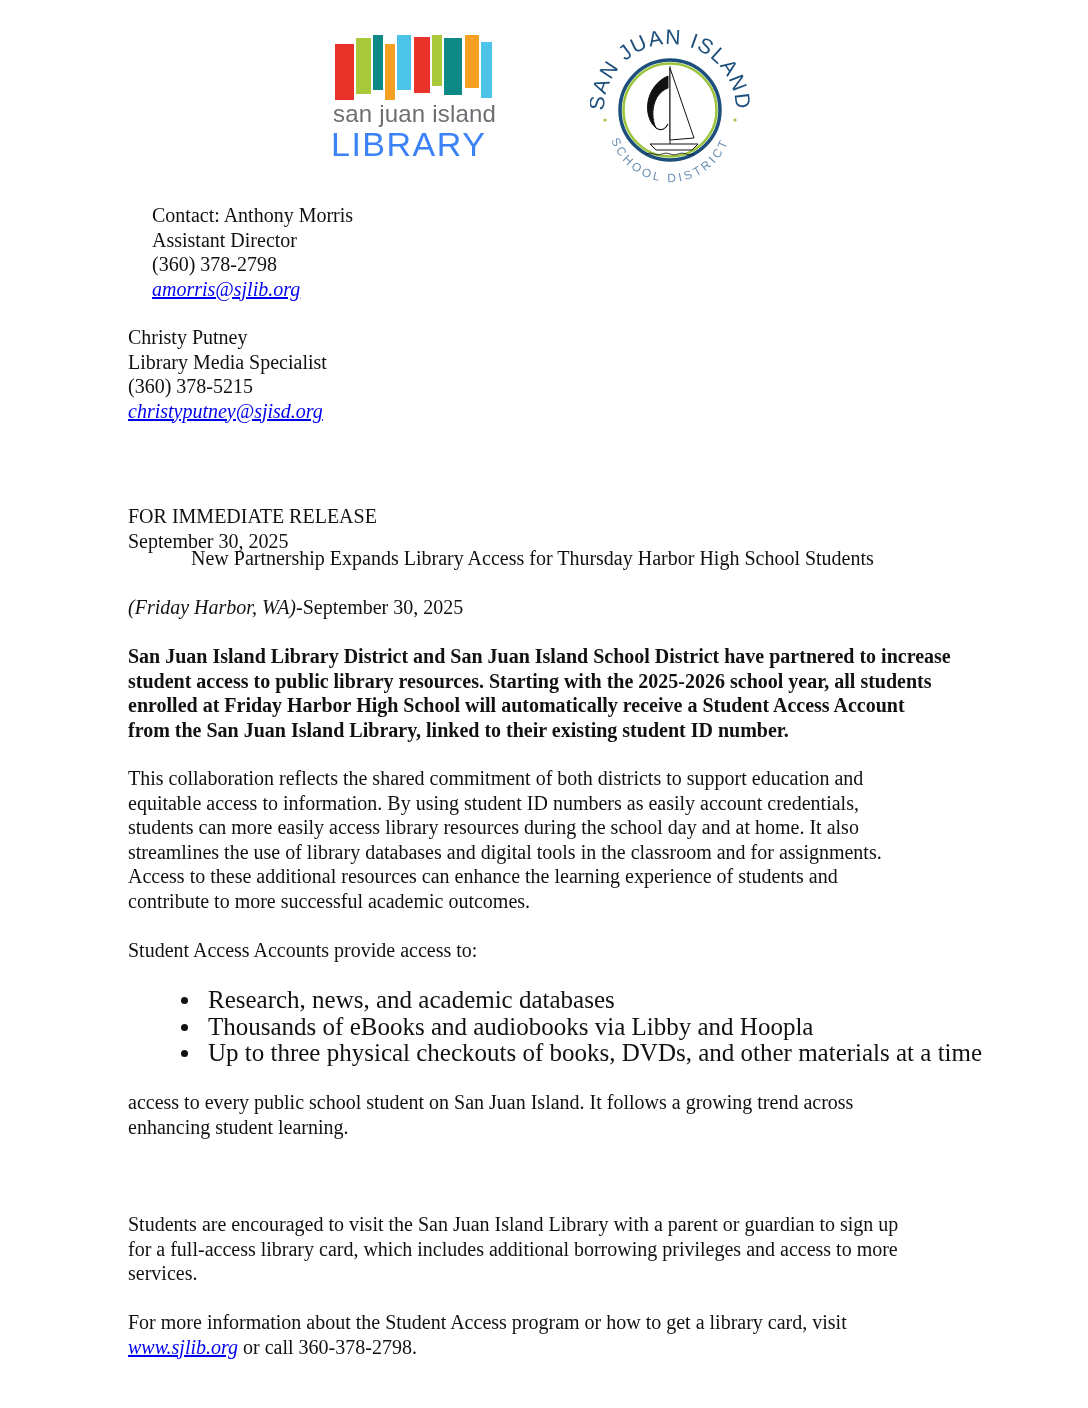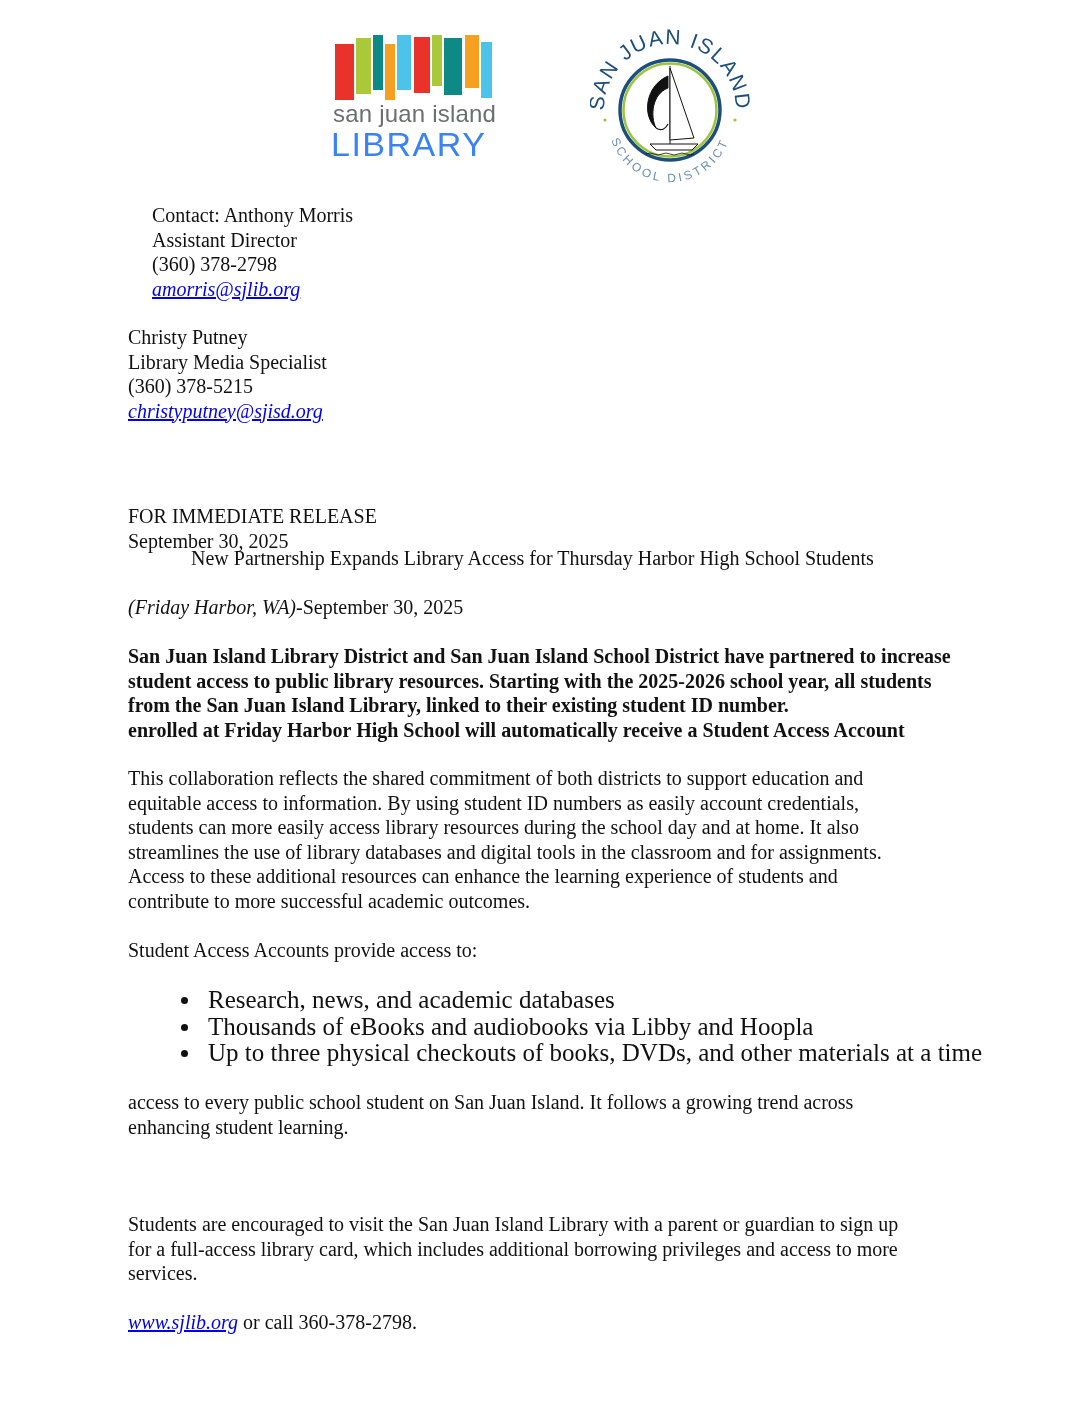--- a/index.html
+++ b/index.html
@@ -96,22 +96,22 @@
 
   <div class="headline">New Partnership Expands Library Access for Thursday Harbor High School Students</div>
 
   <div class="txt" style="top:595px;">
     <em>(Friday Harbor, WA)</em><span>-September 30, 2025</span>
   </div>
 
   <div class="para" style="top:644px;font-weight:bold;">
     <span class="ln">San Juan Island Library District and San Juan Island School District have partnered to increase</span>
     <span class="ln">student access to public library resources. Starting with the 2025-2026 school year, all students</span>
+    <span class="ln">enrolled at Friday Harbor High School will automatically receive a Student Access Account</span>
     <span class="ln">from the San Juan Island Library, linked to their existing student ID number.</span>
-    <span class="ln">enrolled at Friday Harbor High School will automatically receive a Student Access Account</span>
   </div>
 
   <div class="para" style="top:766px;">
     <span class="ln">This collaboration reflects the shared commitment of both districts to support education and</span>
     <span class="ln">equitable access to information. By using student ID numbers as easily account credentials,</span>
     <span class="ln">students can more easily access library resources during the school day and at home. It also</span>
     <span class="ln">streamlines the use of library databases and digital tools in the classroom and for assignments.</span>
     <span class="ln">Access to these additional resources can enhance the learning experience of students and</span>
     <span class="ln">contribute to more successful academic outcomes.</span>
   </div>
@@ -140,16 +140,17 @@
     <span class="ln">enhancing student learning.</span>
   </div>
 
   <div class="para" style="top:1212px;">
     <span class="ln">Students are encouraged to visit the San Juan Island Library with a parent or guardian to sign up</span>
     <span class="ln">for a full-access library card, which includes additional borrowing privileges and access to more</span>
     <span class="ln">services.</span>
   </div>
 
   <div class="para" style="top:1310px;">
+    <span class="ln">For more information about the Student Access program or how to get a library card, visit</span>
     <span class="ln"><a class="link">www.sjlib.org</a><span> or call 360-378-2798.</span></span>
   </div>
 
 </div>
 
 </body></html>

